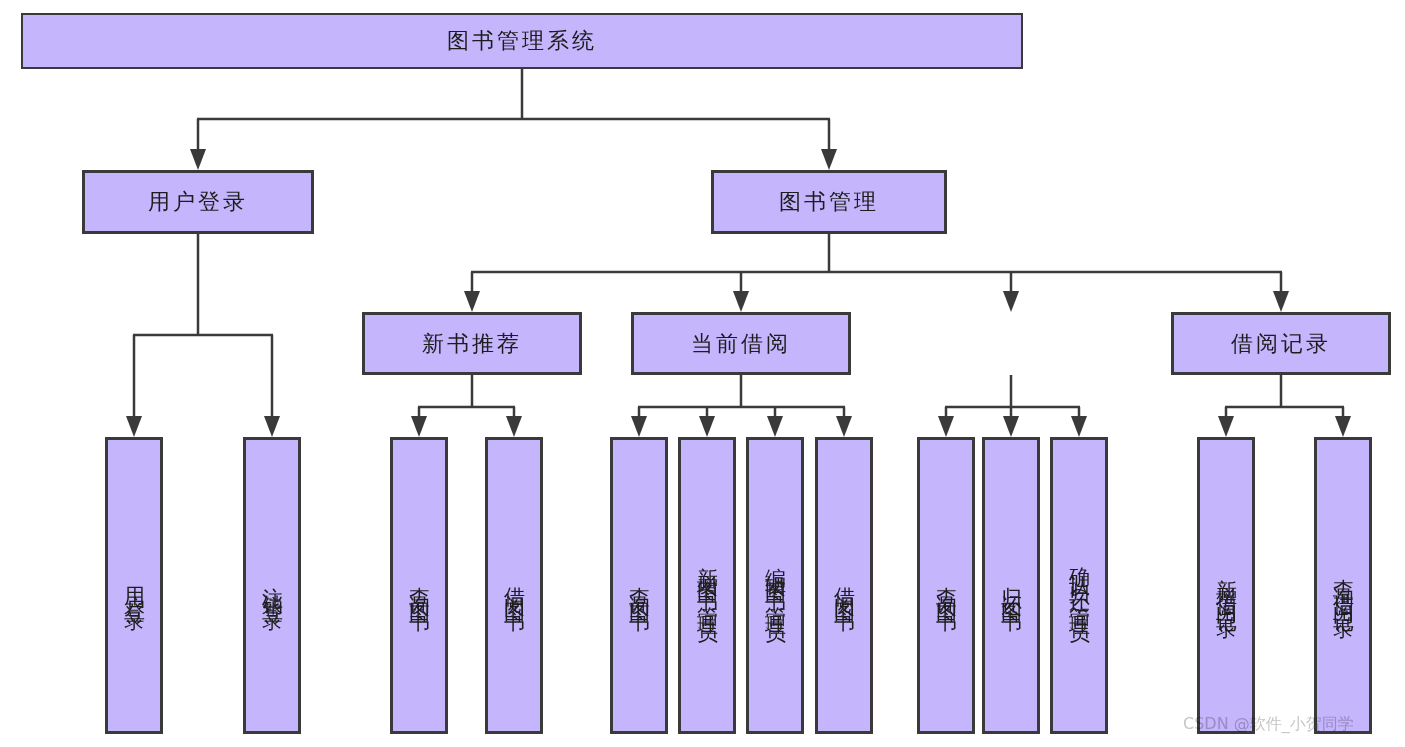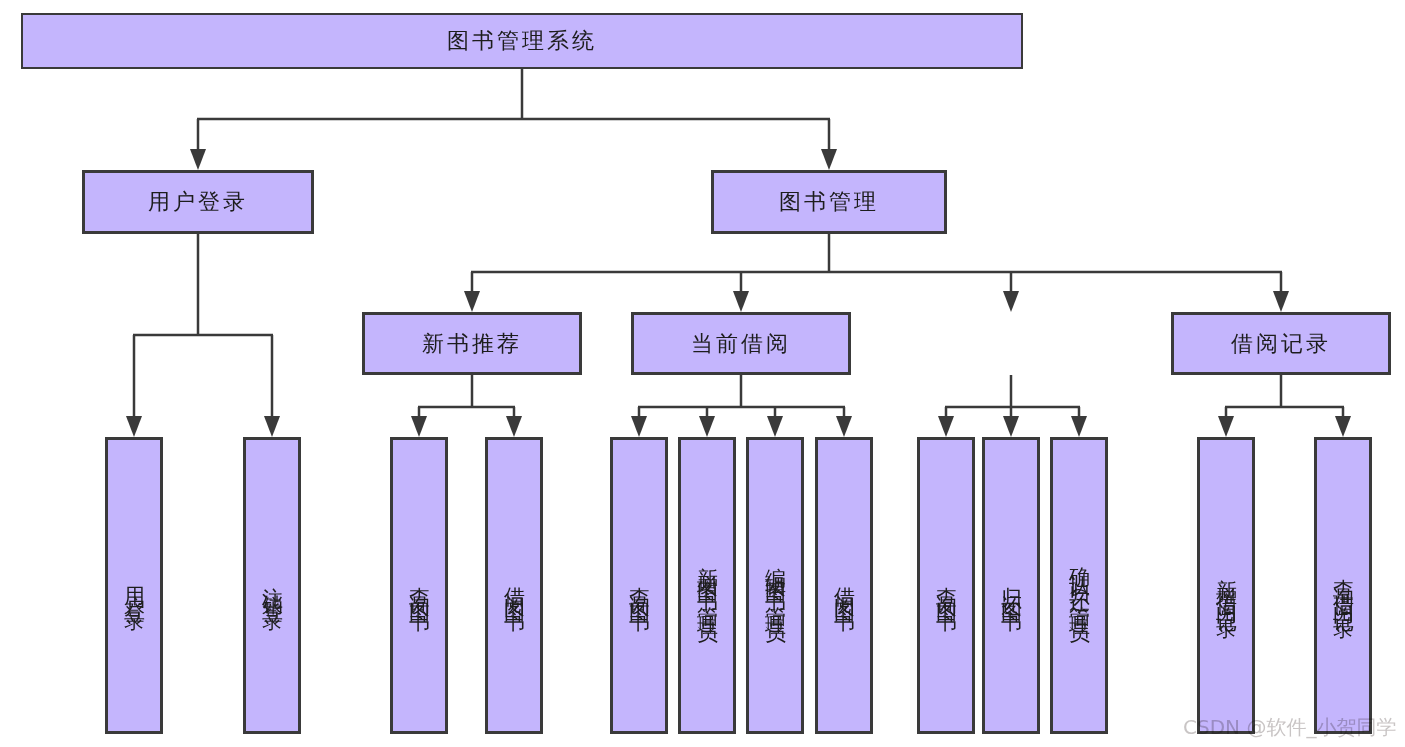--- a/index.html
+++ b/index.html
@@ -48,21 +48,21 @@
     text-orientation: mixed;
     font-size: 21px;
     letter-spacing: 8px;
     line-height: 1;
   }
   .watermark {
     position: absolute;
     left: 1183px;
     top: 714px;
     width: 222px;
-    font-size: 20px;
+    font-size: 16px;
     color: #c9c5c5;
     white-space: nowrap;
     z-index: 5;
     mix-blend-mode: multiply;
   }
 </style>
 </head>
 <body>
 
 <div class="canvas">

